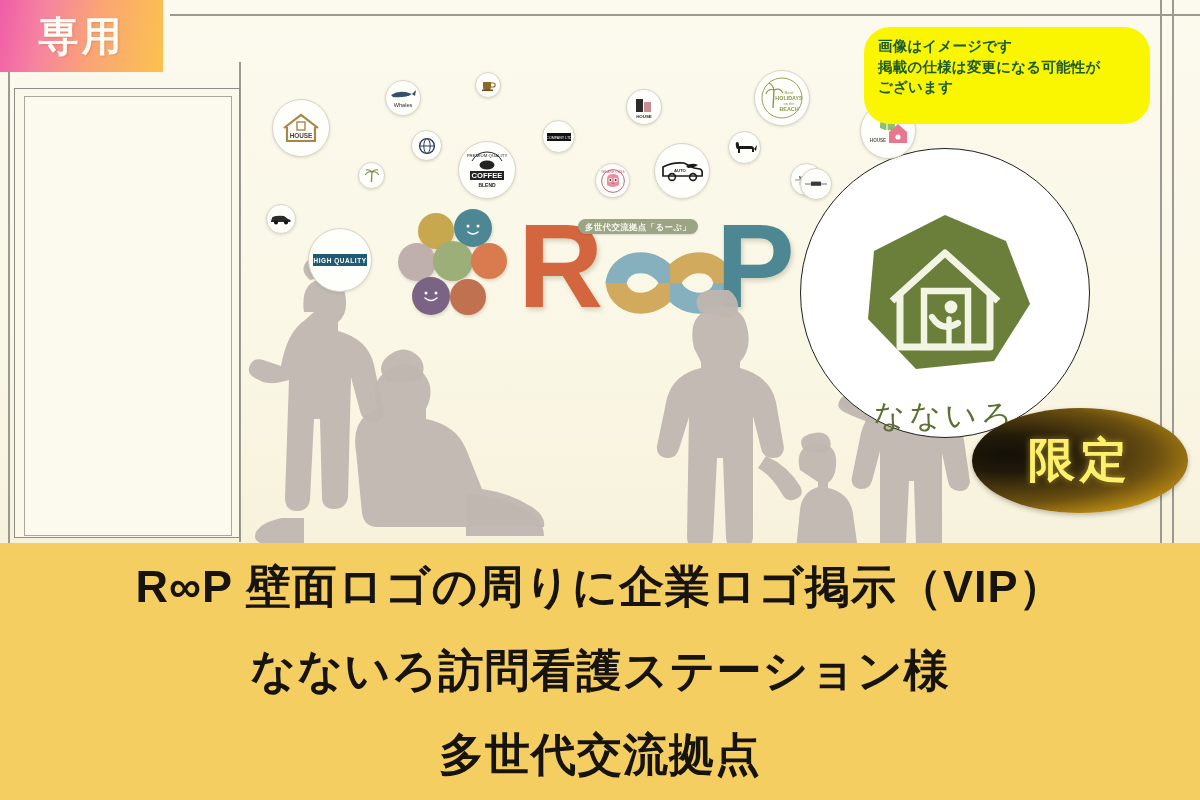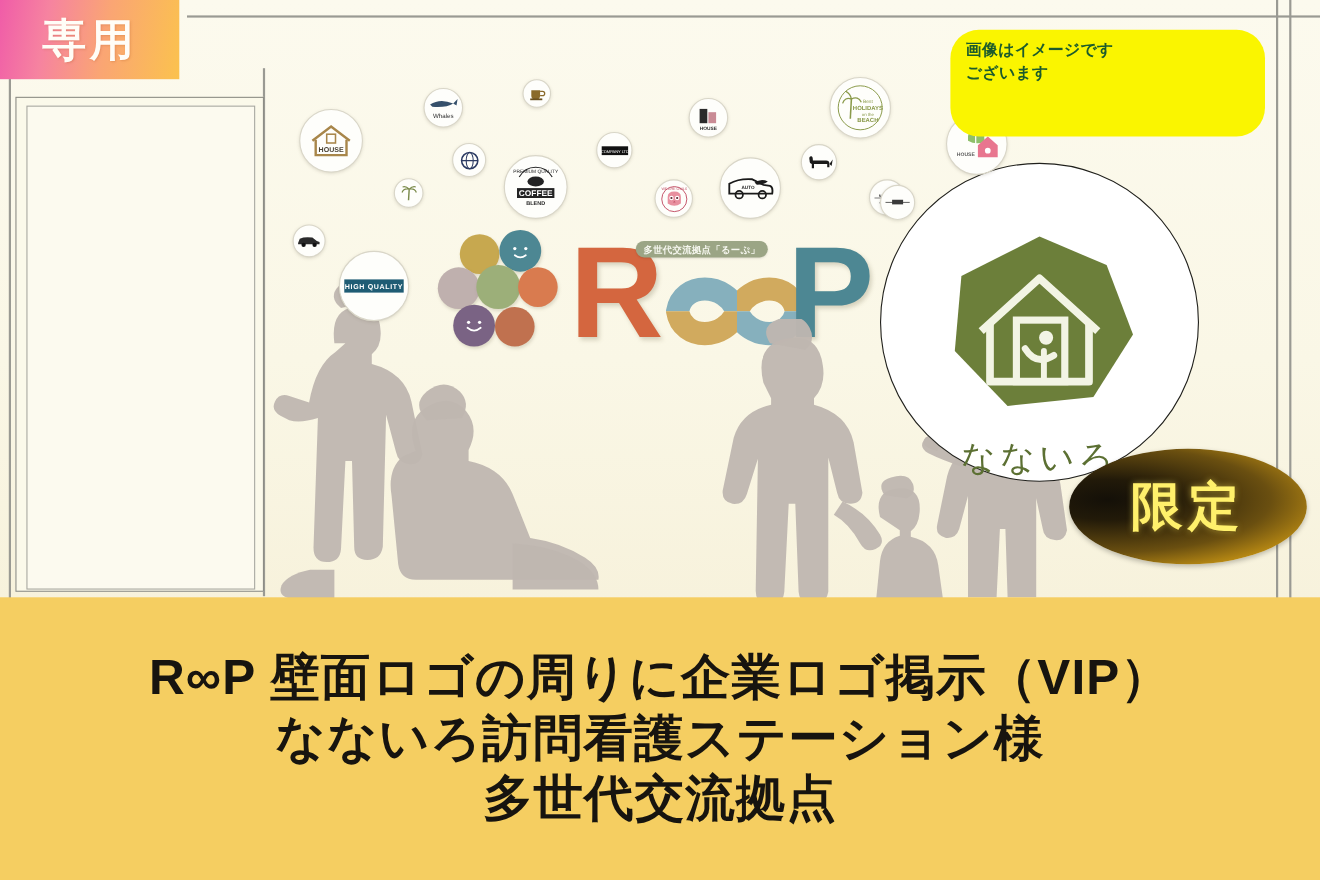--- a/index.html
+++ b/index.html
@@ -110,20 +110,21 @@
     color:#FFF06B; font-size:47px; font-weight:bold; letter-spacing:5px;
     text-shadow:0 0 6px rgba(255,230,90,.55), 1px 1px 2px rgba(60,40,0,.7);
   }
 
   
   .caption {
     position:absolute; left:0; top:543px; width:1200px; height:257px;
     background:#F5CE61;
     display:flex; flex-direction:column; align-items:center; justify-content:center;
     z-index:30;
+    gap:29px;
   }
   .caption .line {
     color:#17140F; font-weight:bold; text-align:center;
     font-family:"Liberation Sans", sans-serif;
     letter-spacing:1px; line-height:1.22;
     white-space:nowrap;
   }
   .cap1 { font-size:45px; }
   .cap2 { font-size:45px; }
   .cap3 { font-size:45px; }
@@ -397,20 +398,21 @@
     </svg>
     <div class="nanairo-name">なないろ</div>
   </div>
 
   <div class="senyou">
     <span>専用</span>
   </div>
 
   <div class="notice">
     <p>画像はイメージです</p>
+    <p>掲載の仕様は変更になる可能性が</p>
     <p>ございます</p>
   </div>
 
   <div class="gentei">
     <span>限定</span>
   </div>
 
   <div class="caption">
     <div class="line cap1">R∞P 壁面ロゴの周りに企業ロゴ掲示（VIP）</div>
     <div class="line cap2">なないろ訪問看護ステーション様</div>

